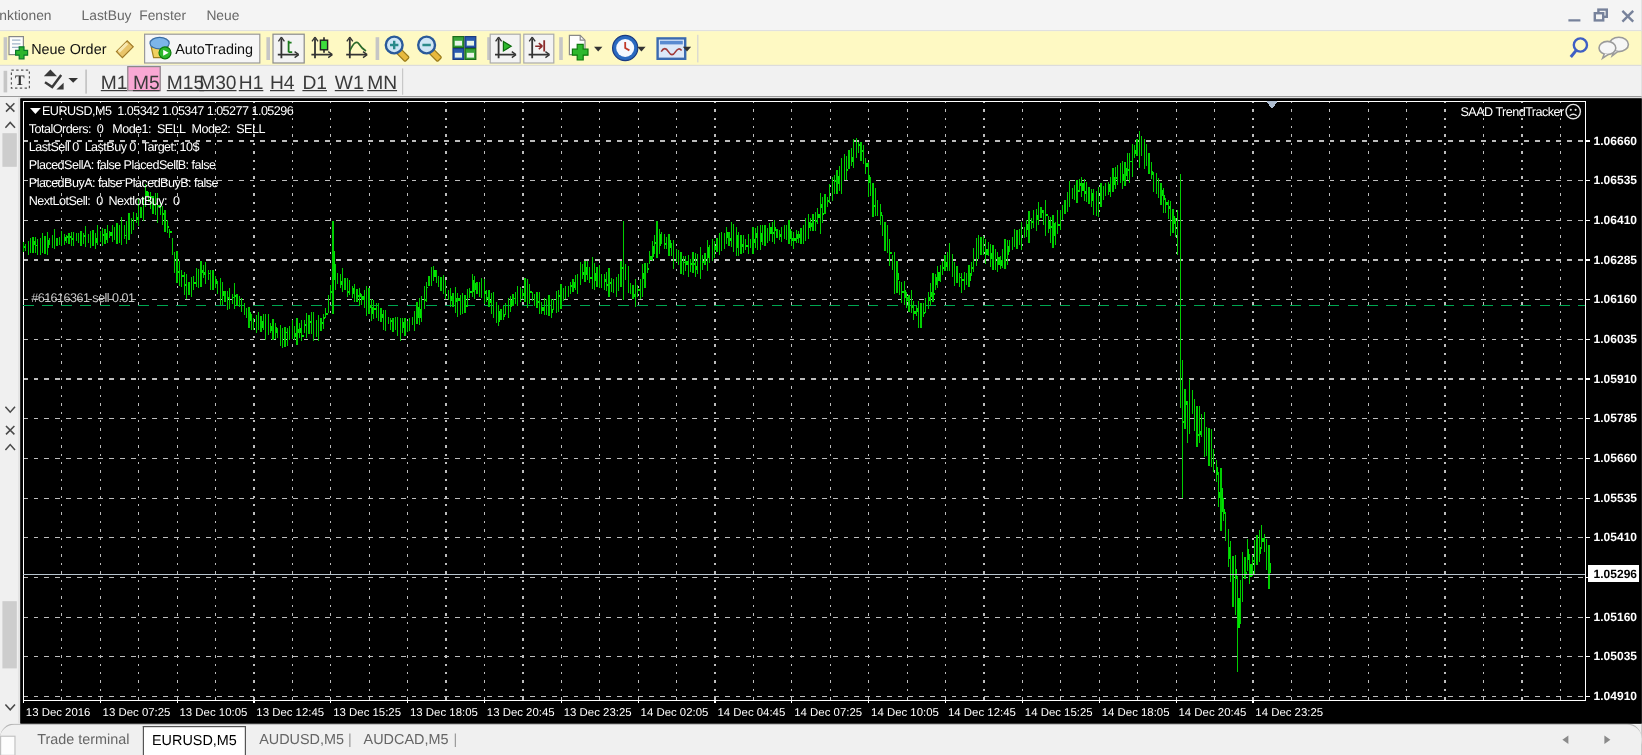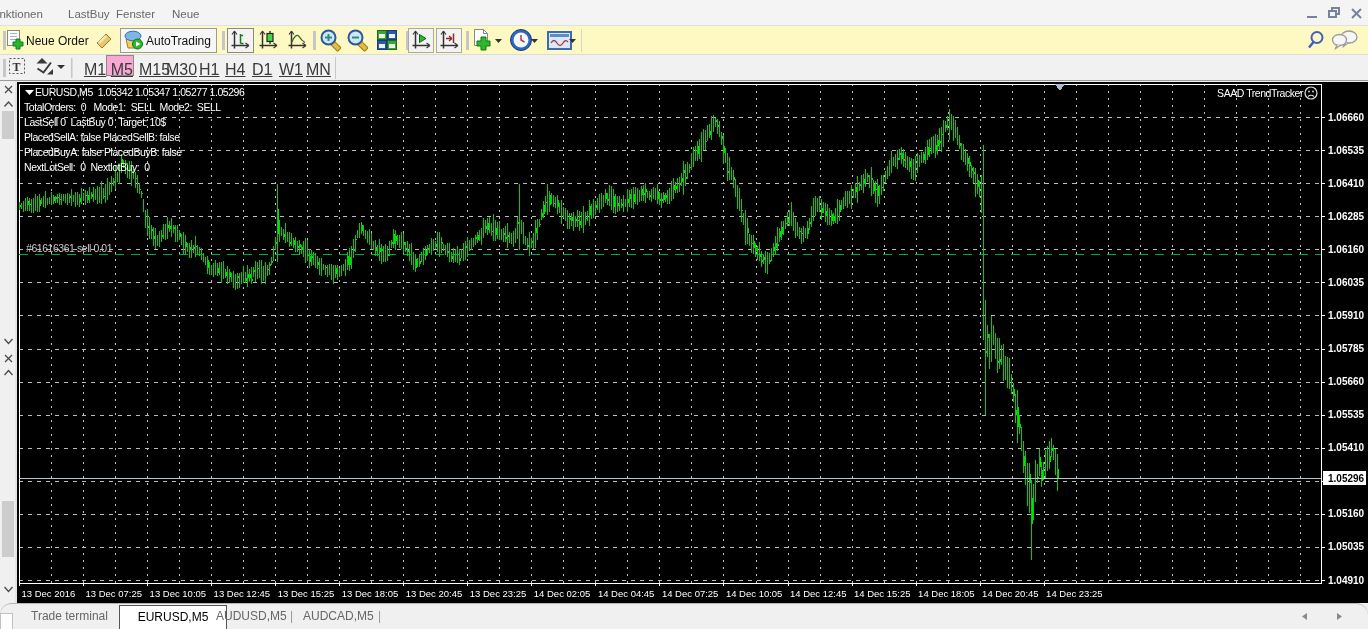--- a/index.html
+++ b/index.html
@@ -355,21 +355,21 @@
 <text x="1286" y="15" class="inf" text-anchor="end">SAAD TrendTracker</text>
 <circle cx="1294" cy="11" r="6" fill="none" stroke="#e0e0e0" stroke-width="1.2"></circle>
 <circle cx="1292" cy="9.5" r="0.9" fill="#e0e0e0"></circle>
 <circle cx="1296" cy="9.5" r="0.9" fill="#e0e0e0"></circle>
 <path d="M1291 14.5 Q1294 12 1297 14.5" fill="none" stroke="#e0e0e0" stroke-width="1.2"></path>
 </g>
 </svg>
 </div>
 <div id="tabbar">
   <span class="tab" style="left:31px">Trade terminal</span>
-  <span class="tab" style="left:119px;width:108px;background:#fff;border:1px solid #555;border-bottom:none;color:#000;text-align:center;top:1px;height:25px;padding-top:4px">EURUSD,M5</span>
+  <span class="tab" style="left:119px;width:86px;background:#fff;border:1px solid #555;border-bottom:none;color:#000;text-align:center;top:1px;height:25px;padding-top:4px">EURUSD,M5</span>
   <span class="tab" style="left:216px">AUDUSD,M5</span>
   <span class="tab" style="left:290px;color:#999">|</span>
   <span class="tab" style="left:303px">AUDCAD,M5</span>
   <span class="tab" style="left:378px;color:#999">|</span>
   <div style="position:absolute;left:0;top:9px;width:13px;height:17px;background:#fdfdfd;border:1px solid #c0c0c0"></div>
   <svg width="60" height="26" style="position:absolute;left:1295px;top:0">
     <polygon points="12,9 12,16 7,12.5" fill="#8a8a8a"></polygon>
     <polygon points="42,9 42,16 47,12.5" fill="#8a8a8a"></polygon>
   </svg>
 </div>

